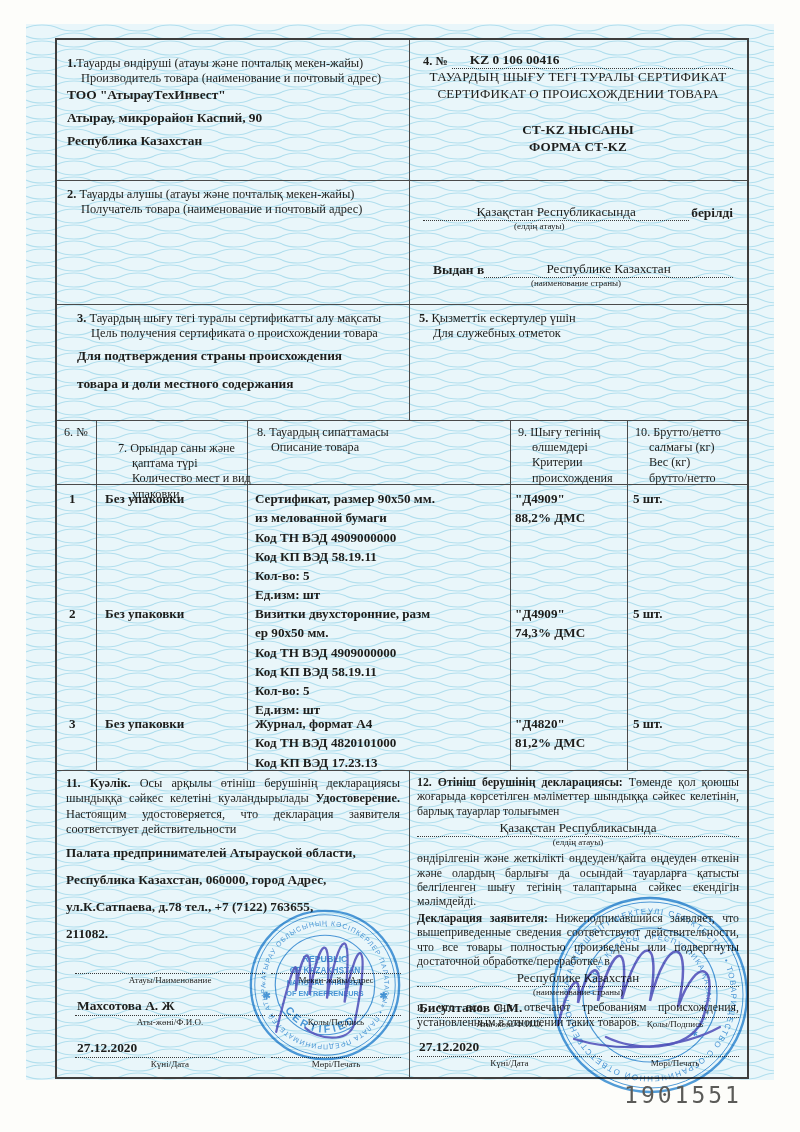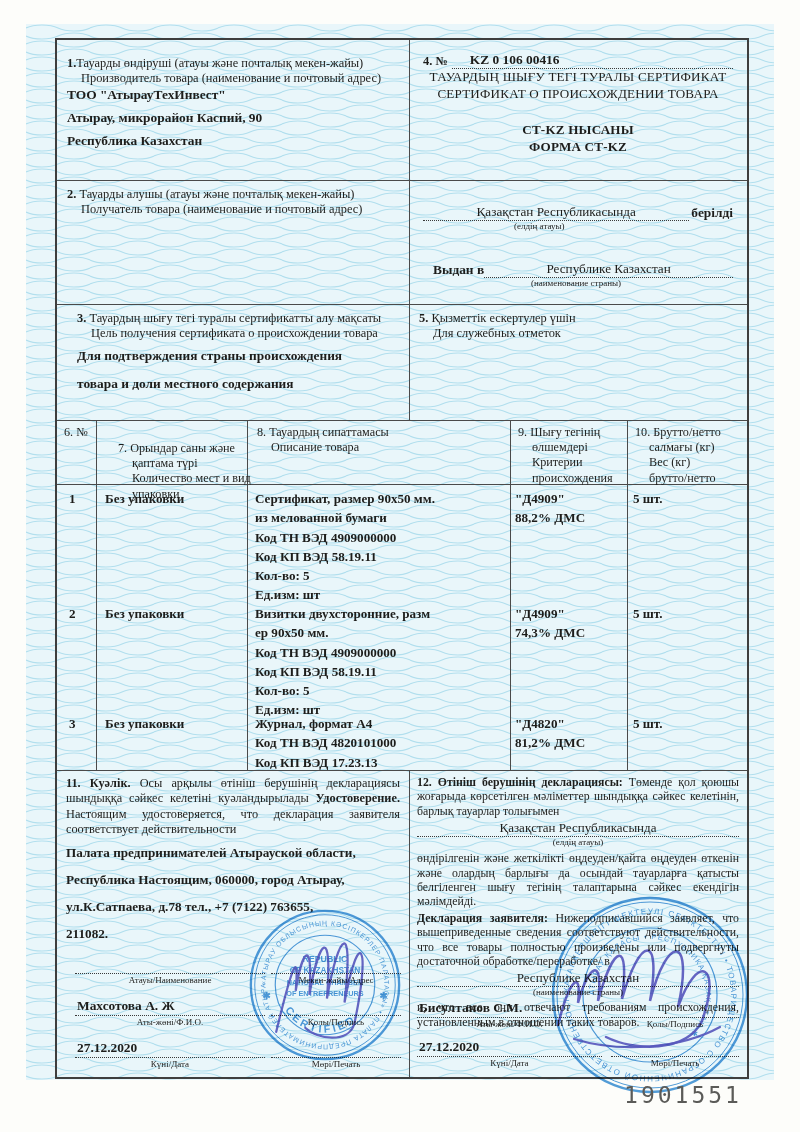--- a/index.html
+++ b/index.html
@@ -214,21 +214,21 @@
     <div class="box" style="left:0;top:730px;width:352px;height:307px;padding:6px 9px;">
       <div class="p11 just">
         <span class="num">11.</span>
         <span class="num">Куәлік.</span>
         <span>Осы арқылы өтініш берушінің декларациясы шындыққа сәйкес келетіні куәландырылады</span>
         <span class="num">Удостоверение.</span>
         <span>Настоящим удостоверяется, что декларация заявителя соответствует действительности</span>
       </div>
       <div class="fill4" style="margin-top:1px;">
           <div>Палата предпринимателей Атырауской области,</div>
-          <div>Республика Настоящим, 060000, город Атырау,</div>
+          <div>Республика Казахстан, 060000, город Адрес,</div>
           <div>ул.К.Сатпаева, д.78 тел., +7 (7122) 763655,</div>
           <div>211082.</div>
         </div>
       <div class="scol" style="left:18px;top:186px;width:190px;">
         <div class="sval"></div>
         <div class="shint">Атауы/Наименование</div>
       </div>
       <div class="scol" style="left:214px;top:186px;width:130px;">
         <div class="sval"></div>
         <div class="shint">Мекен-жайы/Адрес</div>

